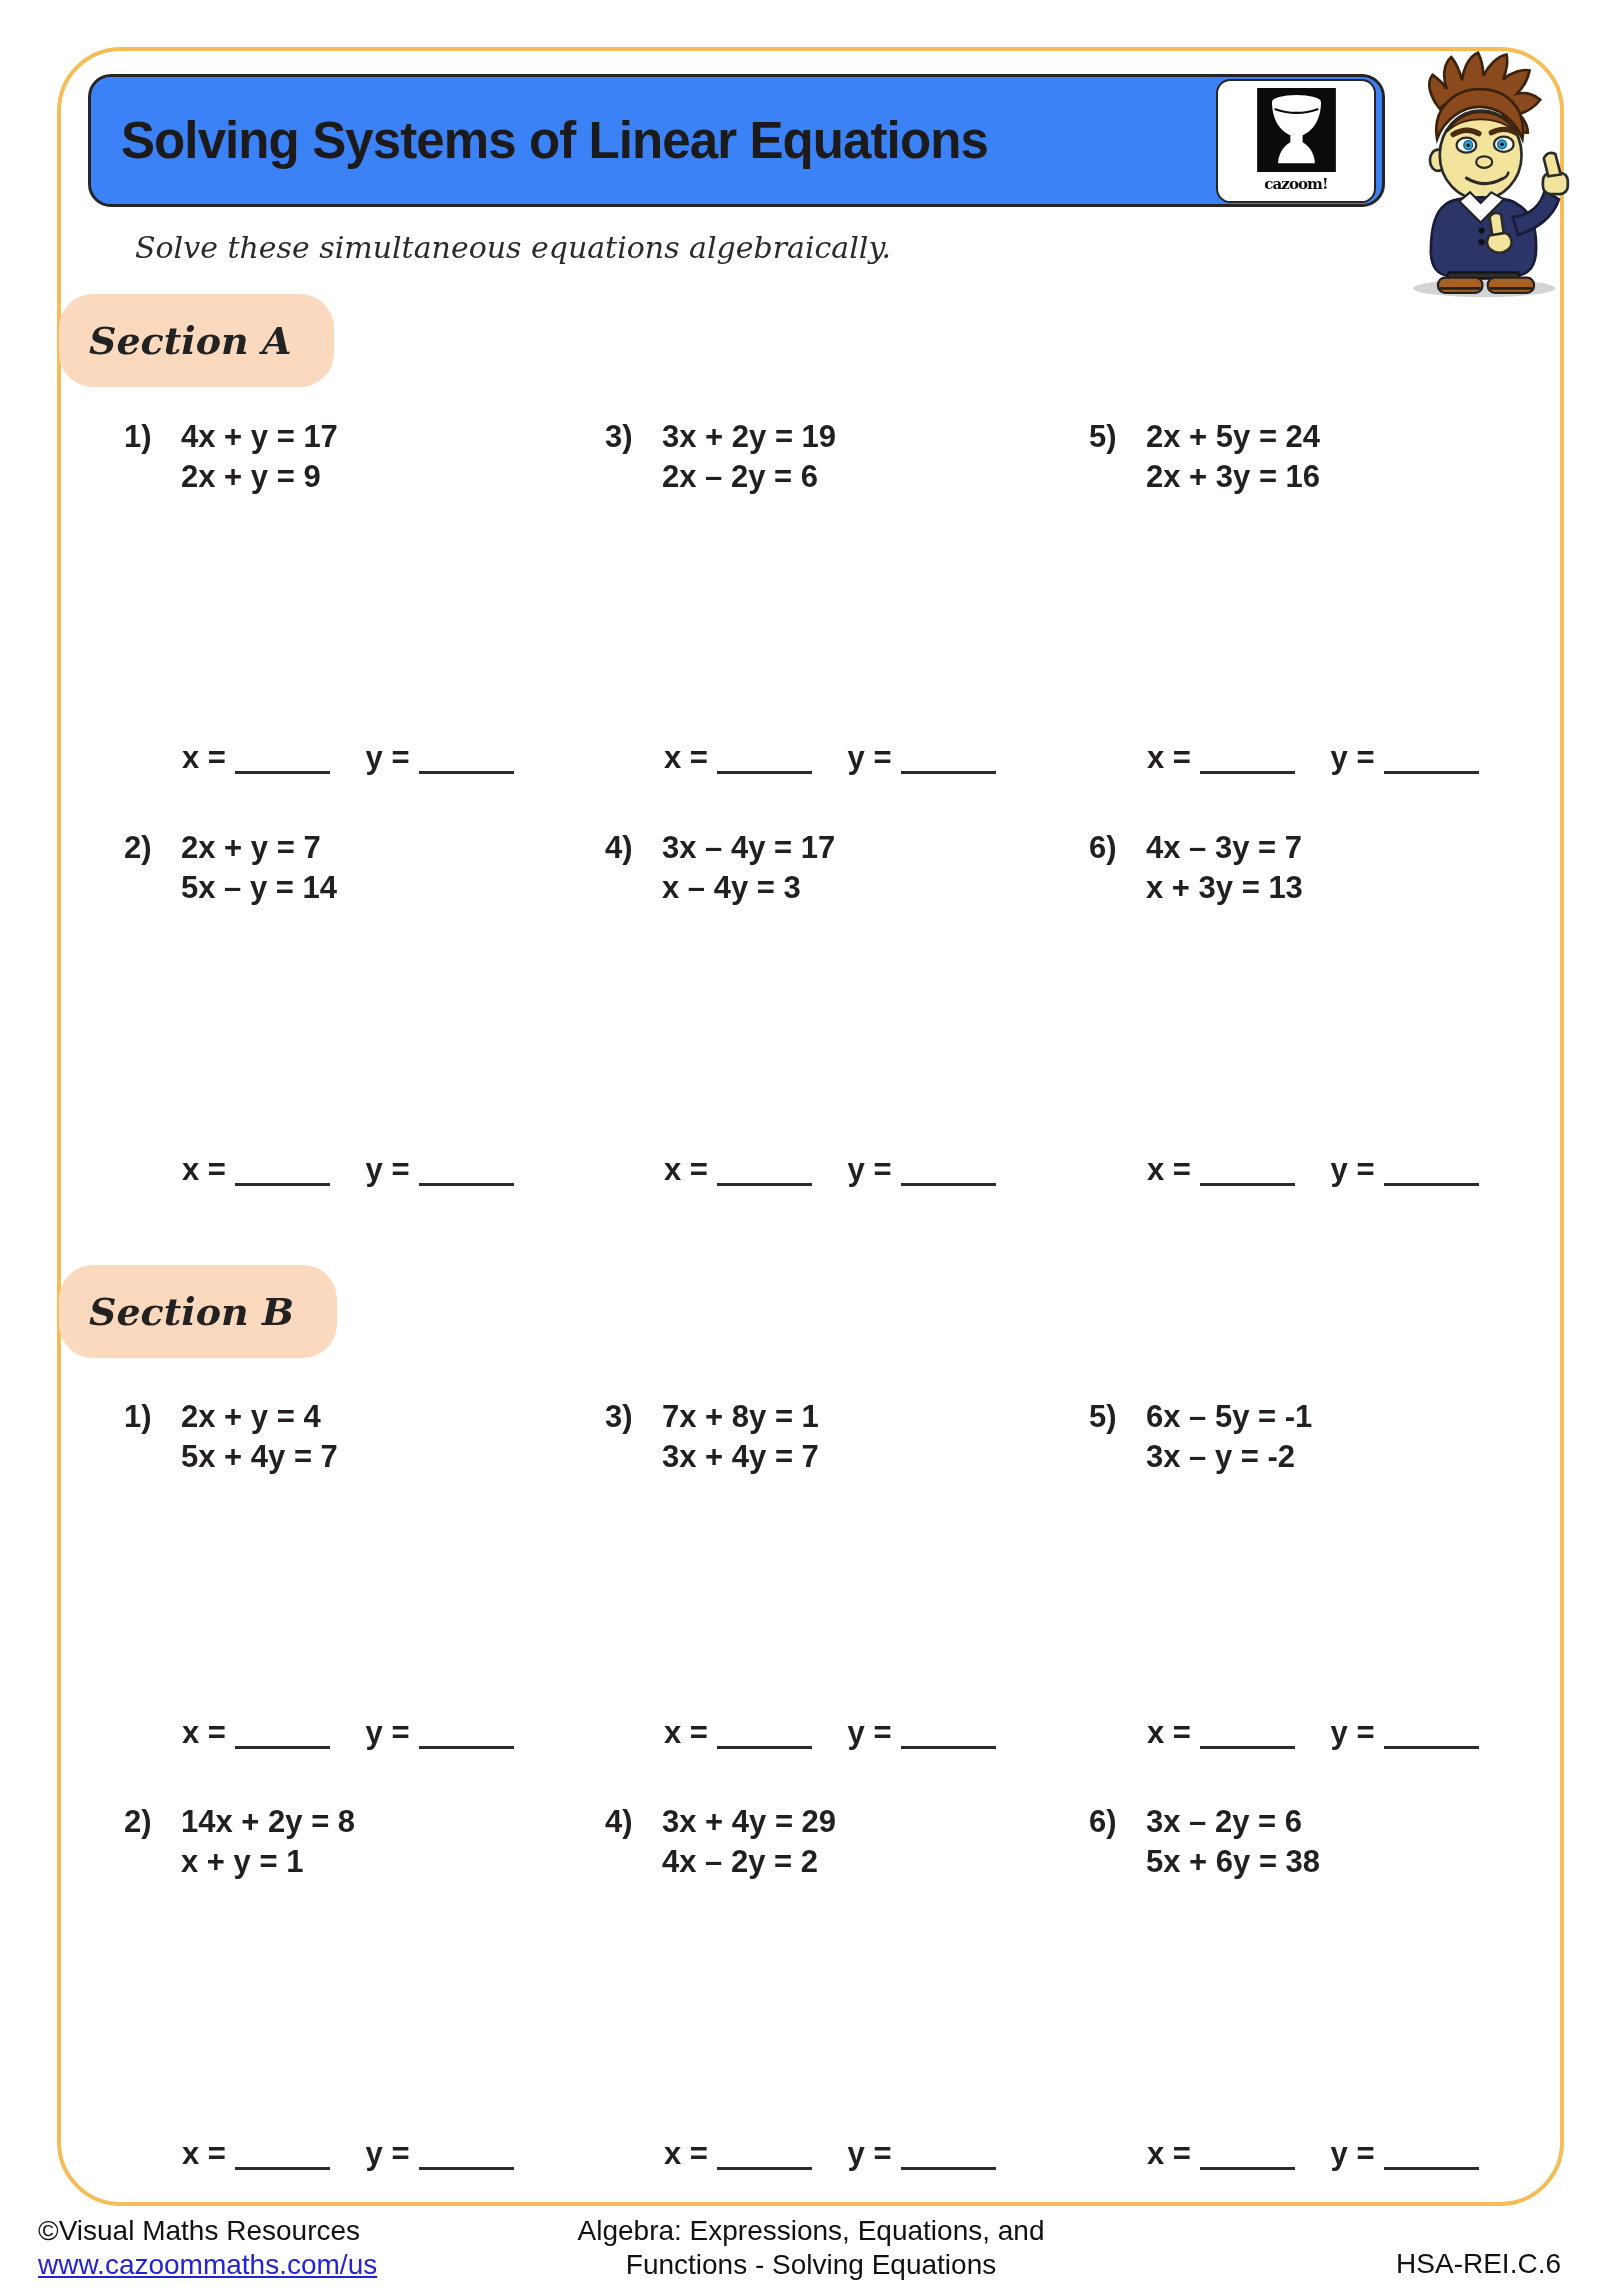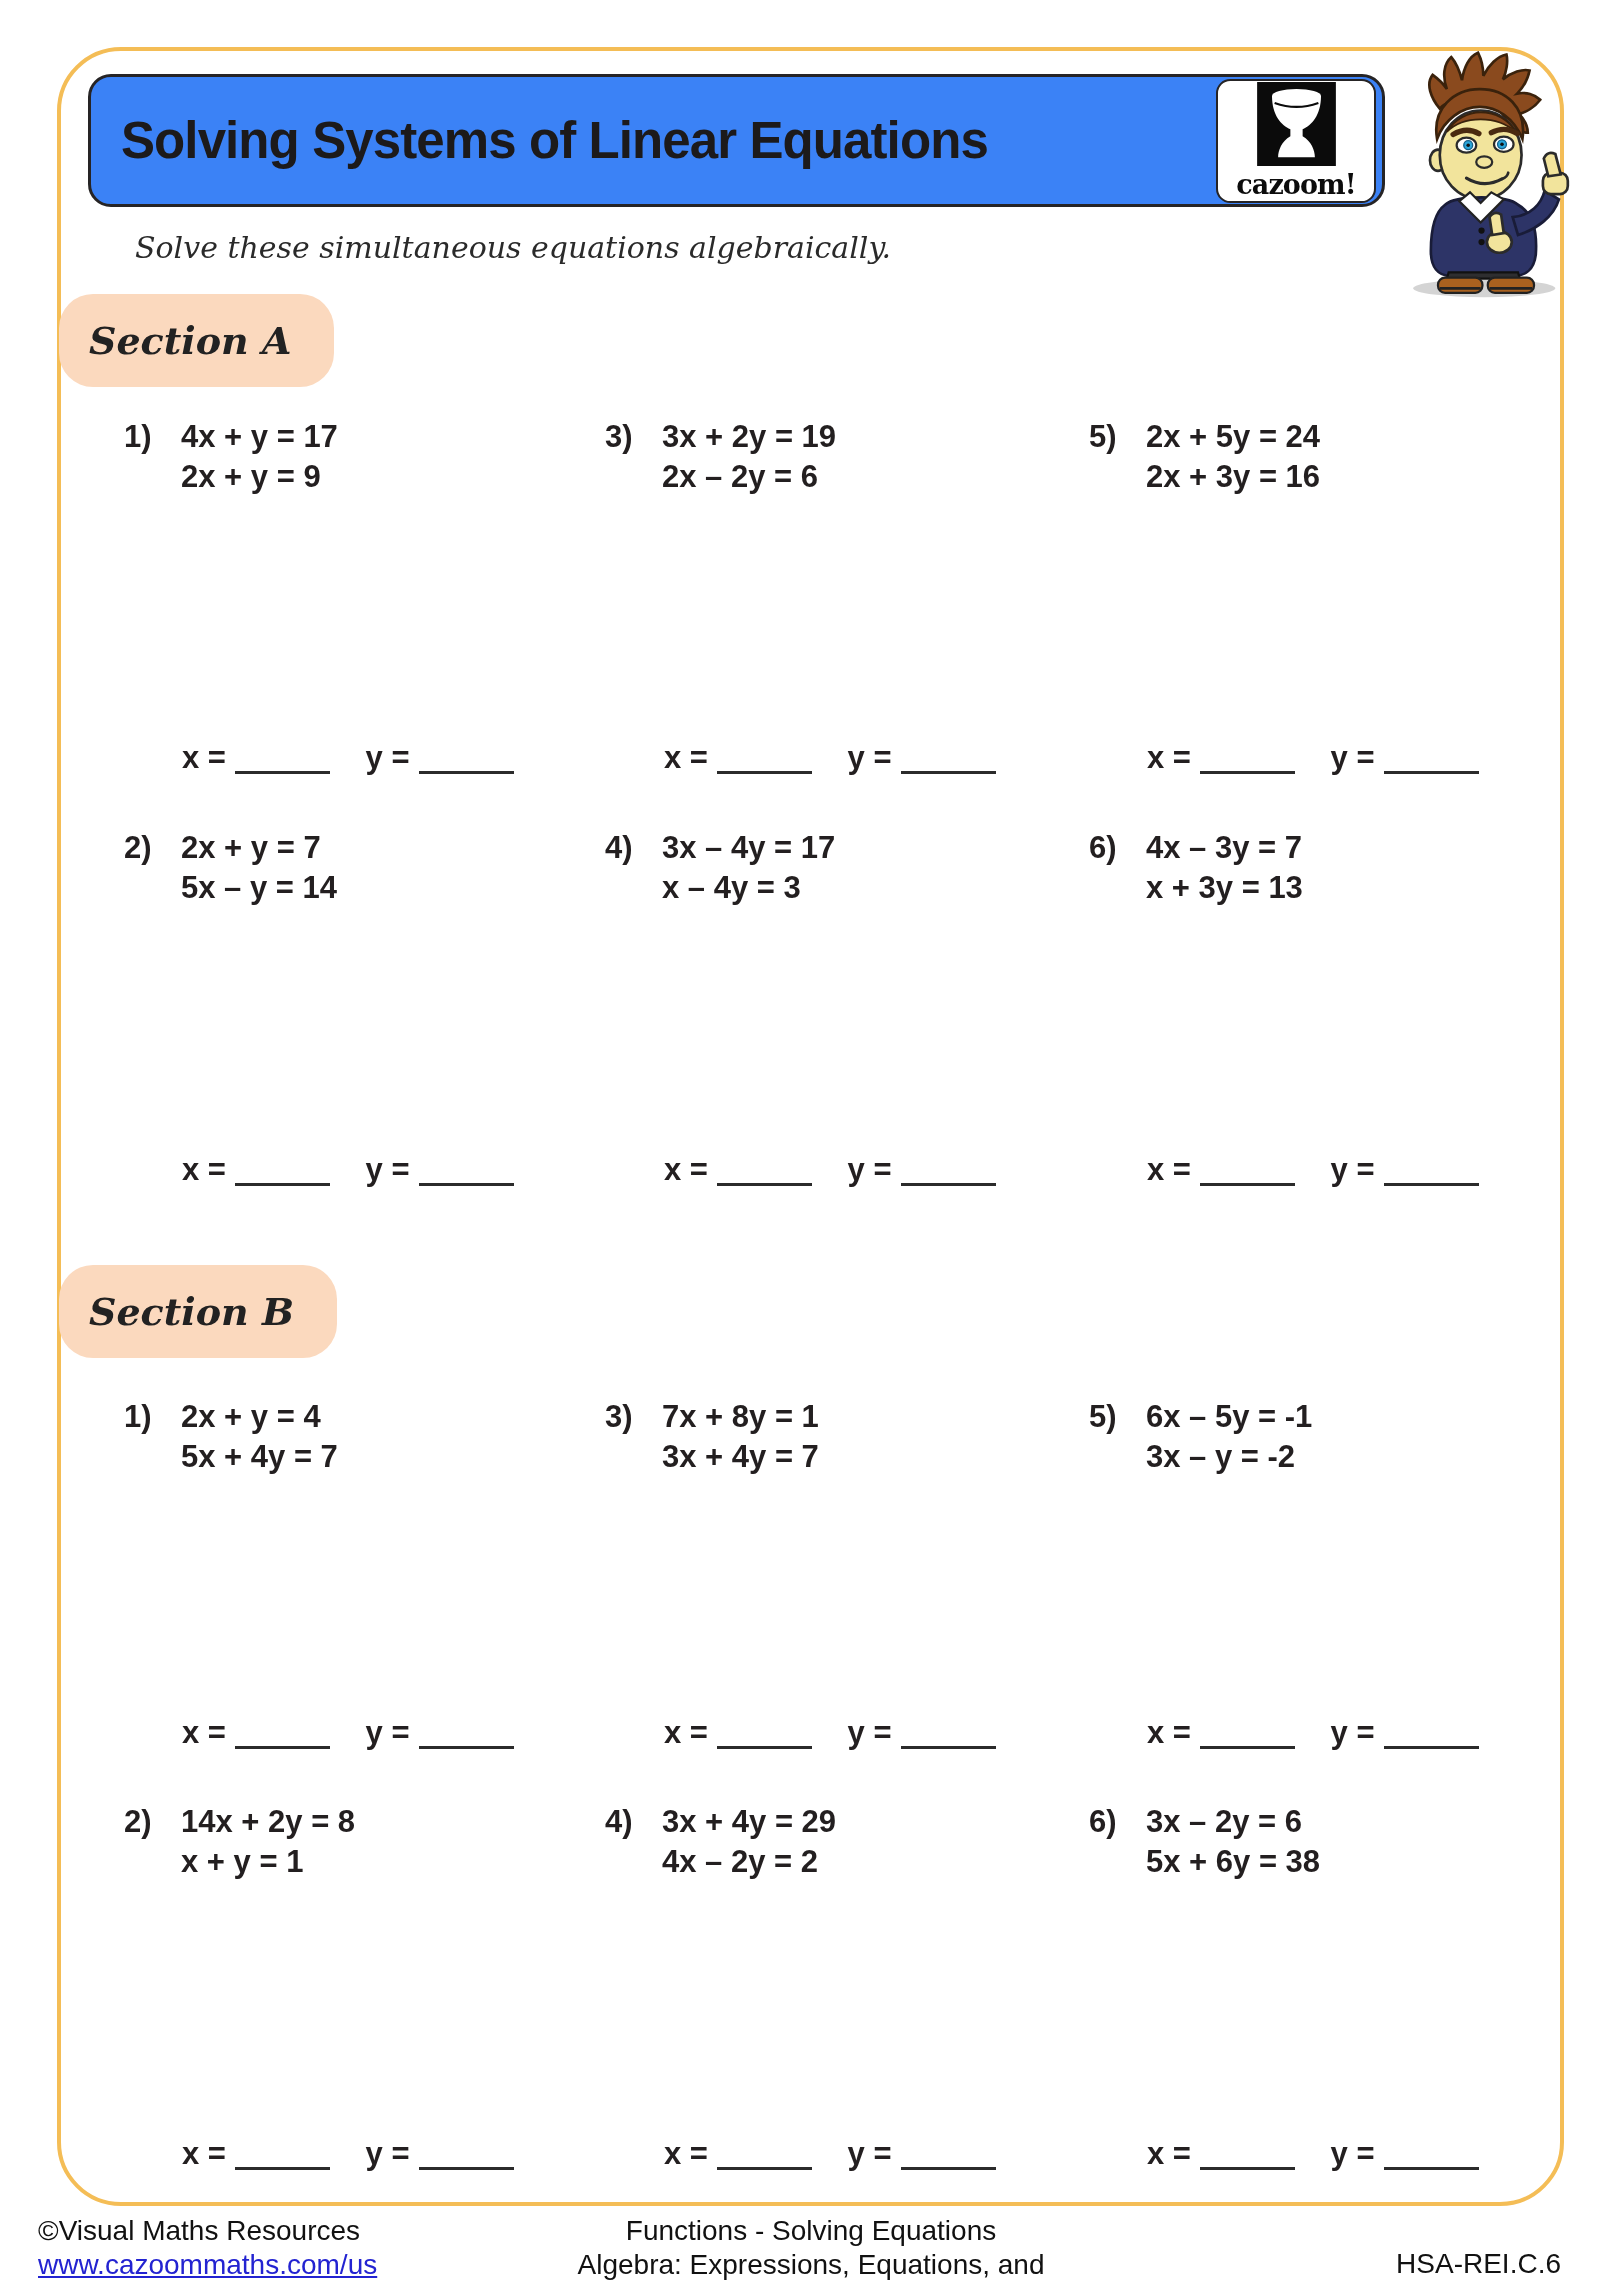--- a/index.html
+++ b/index.html
@@ -12,21 +12,21 @@
   .title-box{position:absolute;left:88px;top:74px;width:1291px;height:127px;
        background:#3b82f6;border:3.6px solid #262425;border-radius:23px;
        display:flex;align-items:center;}
   .title-box h1{margin:0 0 0 30px;font-size:51px;font-weight:700;letter-spacing:-0.9px;
        color:#1c1a1b;white-space:nowrap;}
 
   .logo-box{position:absolute;left:1125px;top:1.8px;width:156px;height:120px;
        background:#ffffff;border:2.7px solid #262425;border-radius:14.3px;
        display:flex;flex-direction:column;align-items:center;justify-content:center;}
   .logo-box svg{display:block;}
-  .brand{font-family:"DejaVu Serif",serif;font-weight:700;font-size:27px;
+  .brand{font-family:"DejaVu Serif",serif;font-weight:700;font-size:15px;
        letter-spacing:-0.9px;color:#0c0c0c;margin-top:3px;}
 
   .character{position:absolute;left:1390px;top:50px;width:208px;height:249px;z-index:5;}
 
   .instruction{position:absolute;left:131px;top:226px;margin:4px;
        font-family:"DejaVu Serif",serif;font-style:italic;font-size:30px;color:#2a2a2a;}
 
   .section-pill{position:absolute;left:59px;height:93px;background:#fbd9be;
        border-radius:34px;display:flex;align-items:center;
        padding:0 43px 0 30px;z-index:2;}
@@ -264,17 +264,17 @@
 <div class="answers" style="left:1147px;top:2130px">
   <span class="lbl">x =</span><span class="blank"></span><span class="gap"></span>
   <span class="lbl">y =</span><span class="blank"></span>
 </div>
 
 <div class="footer-left">
   <div>©Visual Maths Resources</div>
   <a>www.cazoommaths.com/us</a>
 </div>
 <div class="footer-center">
+  <div>Algebra: Expressions, Equations, and</div>
   <div>Functions - Solving Equations</div>
-  <div>Algebra: Expressions, Equations, and</div>
 </div>
 <div class="footer-right">HSA-REI.C.6</div>
 
 
 </body></html>

